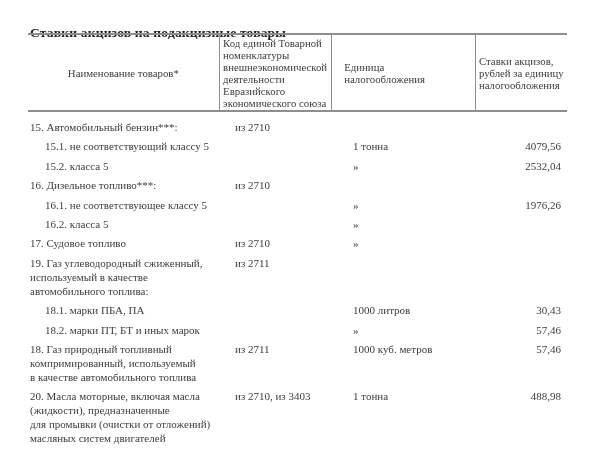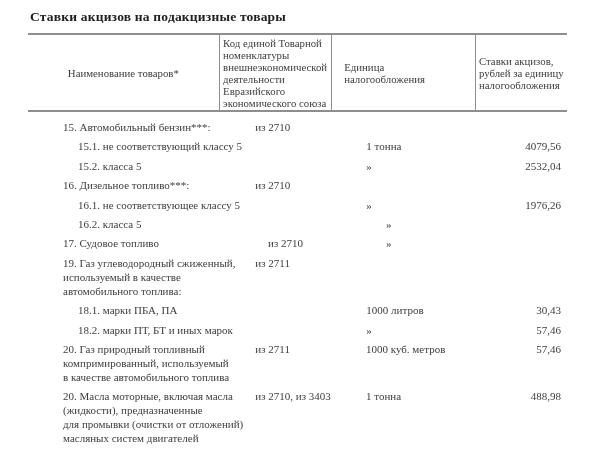--- a/index.html
+++ b/index.html
@@ -7,21 +7,21 @@
   body {
     position: relative;
     background: #ffffff;
     overflow: hidden;
     font-family: "Liberation Serif", "DejaVu Serif", serif;
     color: #3d3d3d;
   }
   .page-title {
     position: absolute;
     left: 30px;
-    top: 8px;
+    top: 24px;
     font-size: 13.5px;
     line-height: 17px;
     font-weight: bold;
     color: #202020;
     letter-spacing: 0.2px;
   }
   .rates-table {
     position: absolute;
     left: 28px;
     top: 33px;
@@ -53,21 +53,20 @@
   .row { display: flex; margin-top: 5.4px; }
   .row.first { margin-top: 8px; }
   .cell {
     font-size: 11px;
     line-height: 14px;
   }
   .name {
     width: 205px;
     padding-left: 2px;
     white-space: pre-line;
-    margin-left: 33px;
   }
   .row.sub .name { padding-left: 17px; }
   .code { width: 120px; padding-left: 2px; }
   .unit { width: 115px; text-align: left; }
   .rate { width: 99px; text-align: right; padding-right: 6px; }
 </style>
 </head>
 <body>
 
 <div class="page-title">Ставки акцизов на подакцизные товары</div>
@@ -155,21 +154,21 @@
     </div>
 
     <div class="row sub">
       <div class="cell name">18.2. марки ПТ, БТ и иных марок</div>
       <div class="cell code"></div>
       <div class="cell unit">»</div>
       <div class="cell rate">57,46</div>
     </div>
 
     <div class="row">
-      <div class="cell name">20. Газ природный топливный
+      <div class="cell name">18. Газ природный топливный
 компримированный, используемый
 в качестве автомобильного топлива</div>
       <div class="cell code">из 2711</div>
       <div class="cell unit">1000 куб. метров</div>
       <div class="cell rate">57,46</div>
     </div>
 
     <div class="row">
       <div class="cell name">20. Масла моторные, включая масла
 (жидкости), предназначенные

